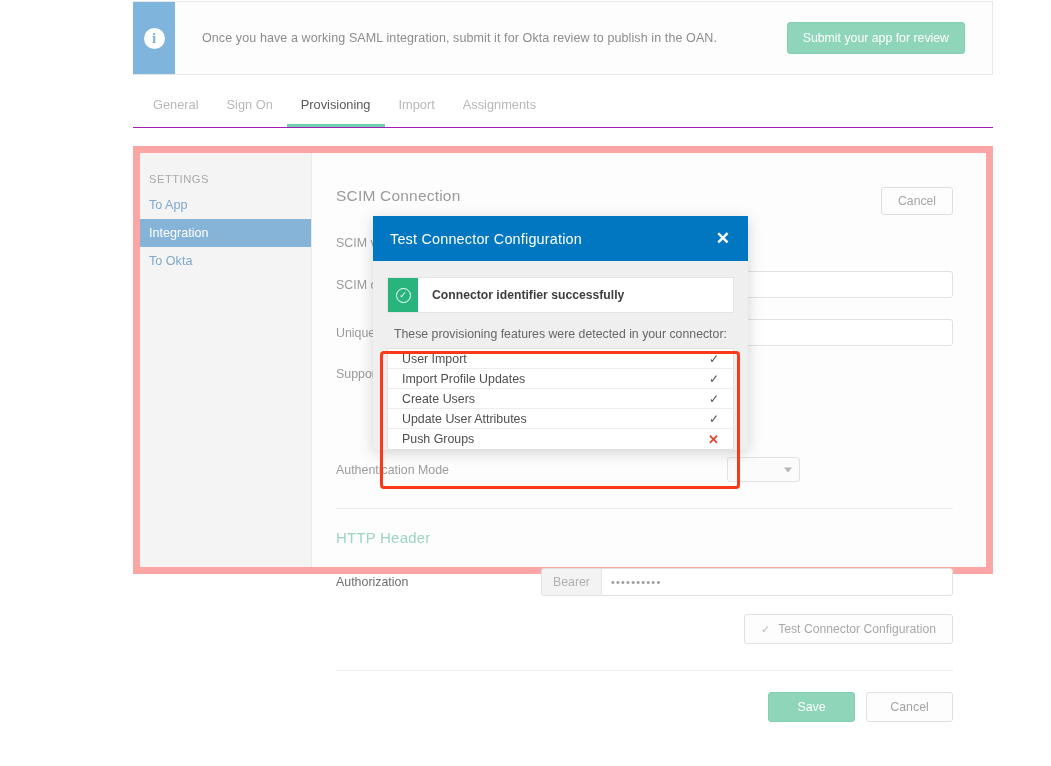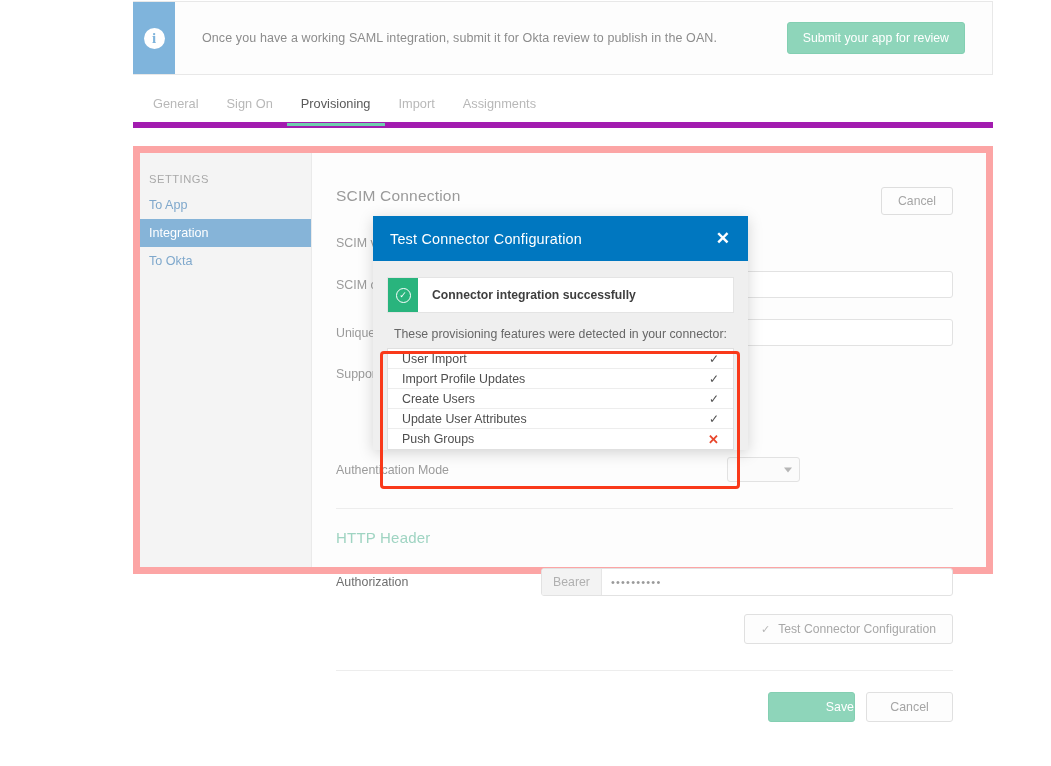--- a/index.html
+++ b/index.html
@@ -71,23 +71,23 @@
     border-radius: 3px;
     cursor: pointer;
     white-space: nowrap;
   }
 
   
   .tabs {
     position: absolute;
     left: 133px; top: 88px;
     width: 860px; height: 40px;
-    border-bottom: 6px solid #a21caf;
-    display: flex;
-    align-items: flex-start;
+    border-bottom: 1px solid #a21caf;
+    display: flex;
+    align-items: center;
     padding-left: 6px;
   }
   .tab {
     font-size: 12.8px;
     color: #b8b8b8;
     padding: 8px 14px 14px 14px;
     cursor: pointer;
     position: relative;
     white-space: nowrap;
   }
@@ -275,21 +275,21 @@
     gap: 11px;
     margin-top: 21px;
   }
   .btn-save {
     background: #8ed5ba;
     border: 1px solid #84cfb2;
     color: #ffffff;
     font-size: 12.4px;
     padding: 7px 0;
     width: 87px;
-    text-align: right;
+    text-align: center;
     border-radius: 3px;
     cursor: pointer;
   }
   .btn-cancel-bottom {
     background: #fdfdfd;
     border: 1px solid #e0e0e0;
     color: #a5a5a5;
     font-size: 12.4px;
     padding: 7px 0;
     width: 87px;
@@ -527,21 +527,21 @@
       <div class="modal-title">Test Connector Configuration</div>
       <div class="modal-close">✕</div>
     </div>
 
     <div class="modal-body">
 
       <div class="success-bar">
         <div class="success-icon-col">
           <div class="success-check">✓</div>
         </div>
-        <div class="success-text">Connector integration successfully</div>
+        <div class="success-text">Connector identifier successfully</div>
       </div>
 
       <div class="detected-note">These provisioning features were detected in your connector:</div>
 
       <div class="feature-list">
         <div class="feature-row">
           <span>User Import</span>
           <span class="feature-yes">✓</span>
         </div>
         <div class="feature-row">

